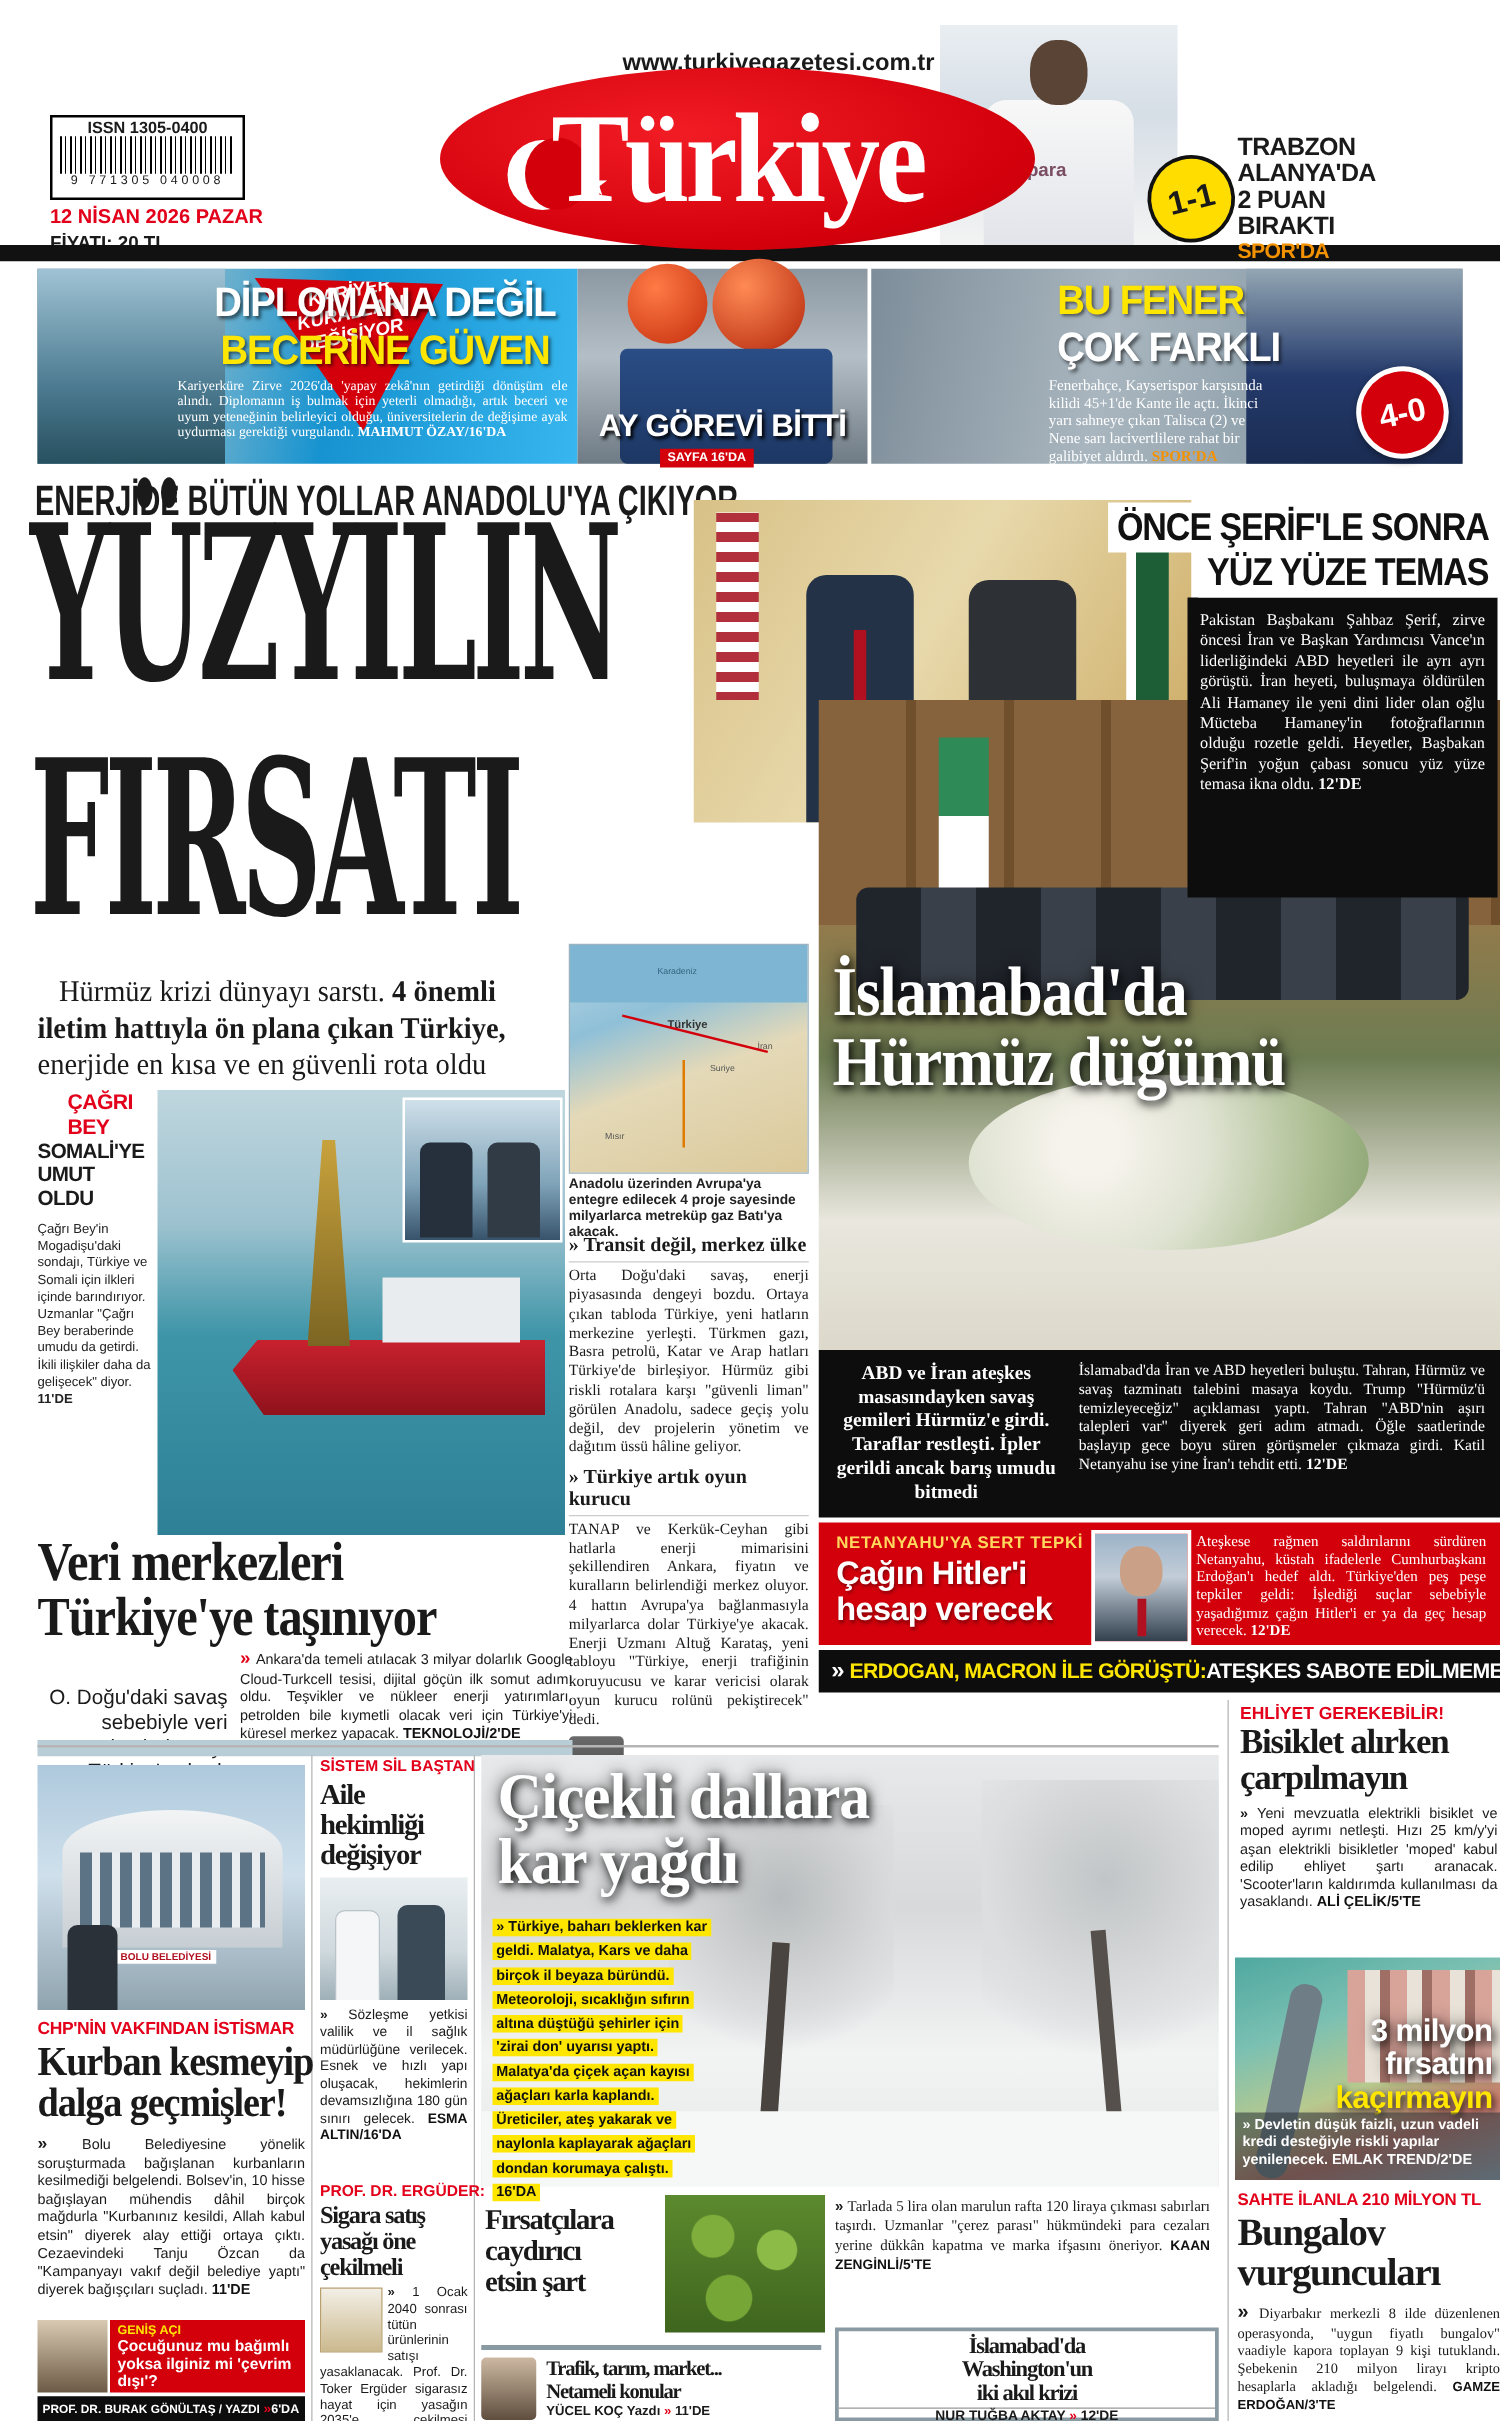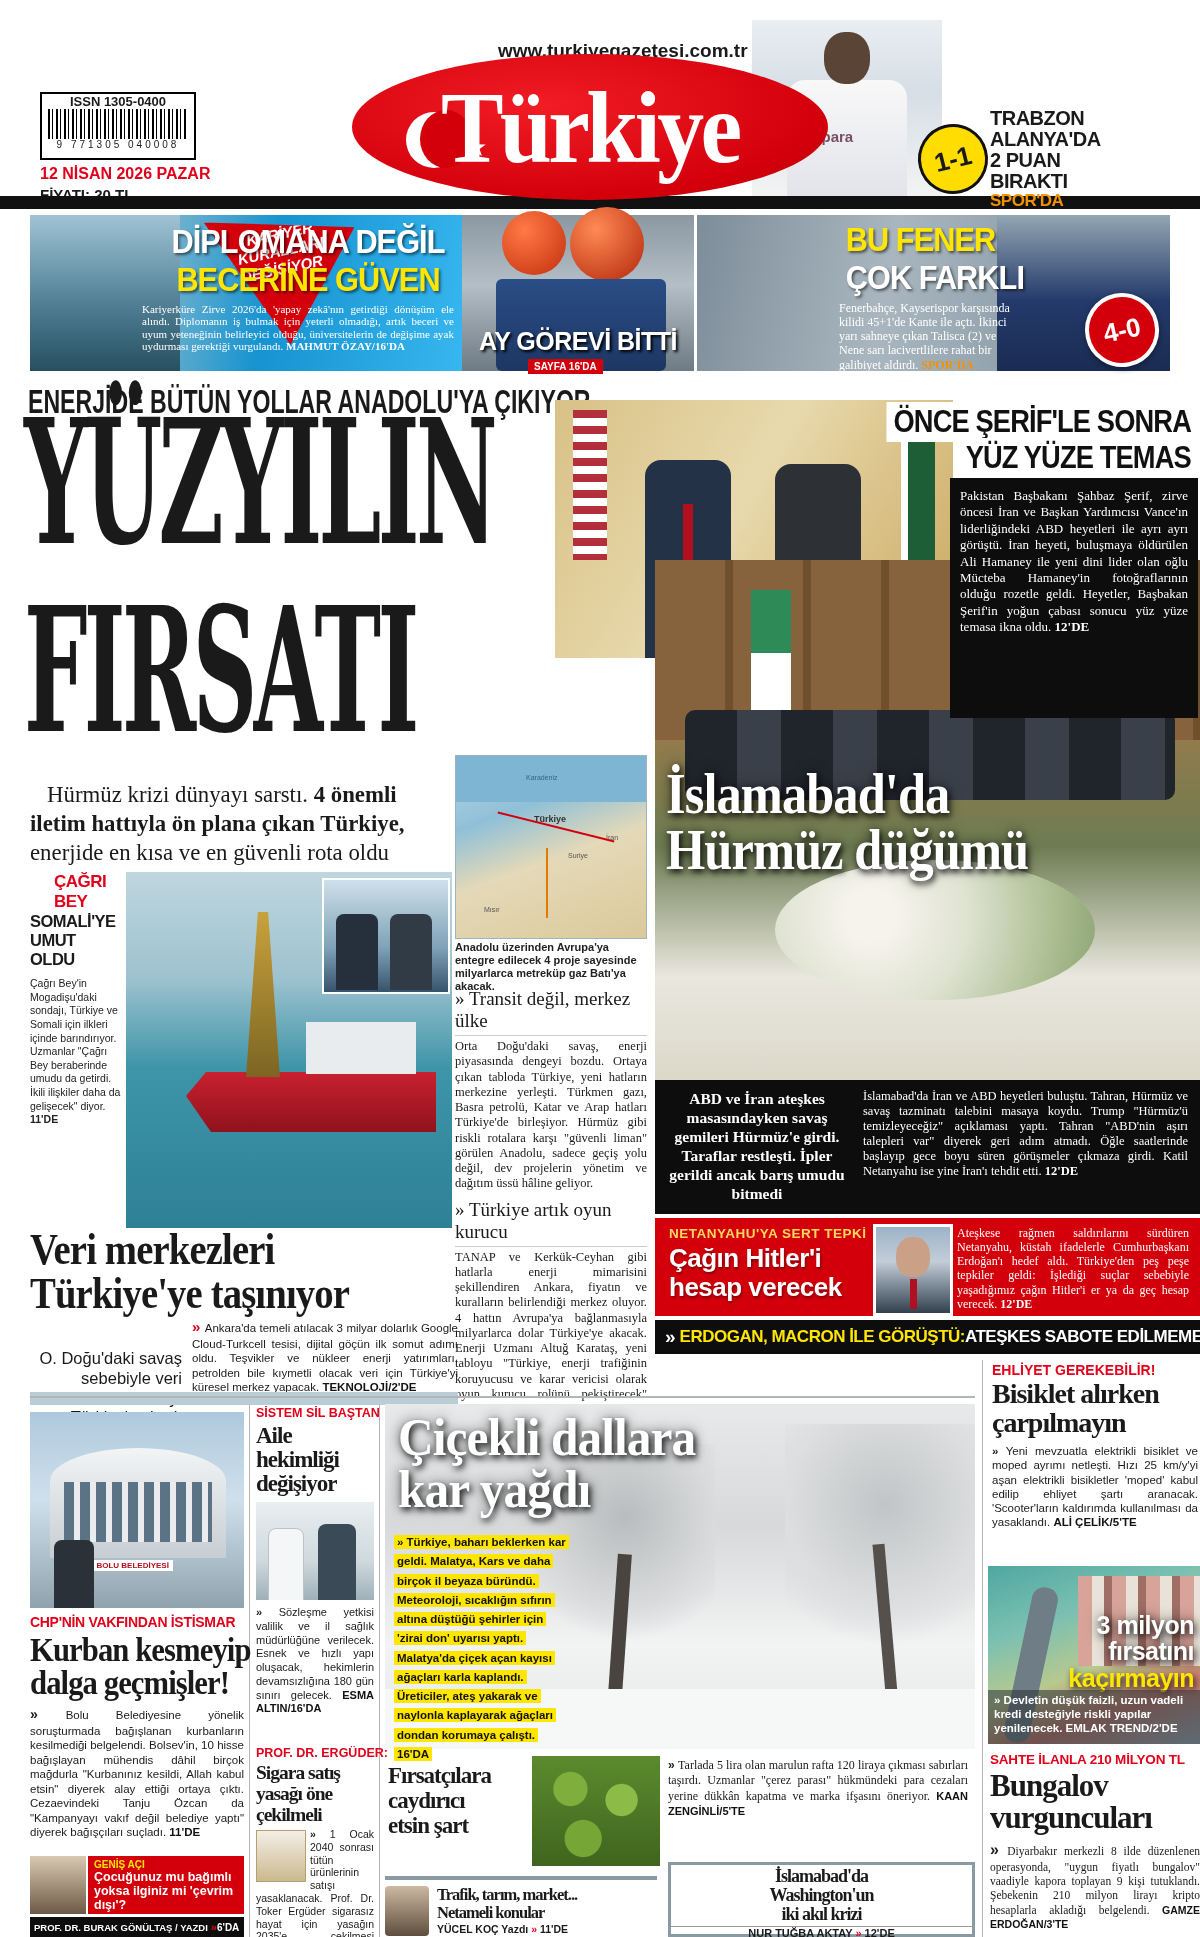--- a/index.html
+++ b/index.html
@@ -49,21 +49,21 @@
     display:flex;align-items:center;justify-content:center;font-weight:bold;font-size:26px;
     transform:rotate(-12deg);box-shadow:0 2px 6px rgba(0,0,0,.4);}
   
   .kicker{font-weight:bold;font-size:34px;letter-spacing:0;white-space:nowrap;
     transform:scaleX(.68);}
   .mega{font-family:"DejaVu Serif","Liberation Serif",serif;font-weight:bold;
     font-size:172px;line-height:.92;letter-spacing:-7px;white-space:nowrap;
     transform:scaleX(.52);}
   .subhead{font-family:"Liberation Serif",serif;font-size:24px;line-height:1.2;
     transform:scaleX(.95);transform-origin:left top;white-space:nowrap;}
-  .colhead{font-family:"Liberation Serif",serif;font-weight:normal;font-size:19px;}
+  .colhead{font-family:"Liberation Serif",serif;font-weight:bold;font-size:16px;}
   .colbody{font-family:"Liberation Serif",serif;font-size:12.5px;line-height:1.22;}
   .smallbody{font-size:11.5px;line-height:1.26;}
   .credit{font-weight:bold;color:#111;}
   .serifhead{font-family:"Liberation Serif","DejaVu Serif",serif;font-weight:bold;
     letter-spacing:-1px;line-height:1.0;}
   .shadowtext{color:#fff;text-shadow:2px 3px 7px rgba(0,0,0,.85),0 0 14px rgba(0,0,0,.6);}
   .whitebox-strip{background:#fff;color:#111;font-weight:bold;font-size:31px;
     letter-spacing:-1px;padding:2px 8px;display:inline-block;transform:scaleX(.88);
     transform-origin:right top;}
   .ybody{background:#ffe600;color:#111;font-size:11.5px;font-weight:bold;line-height:1.5;

